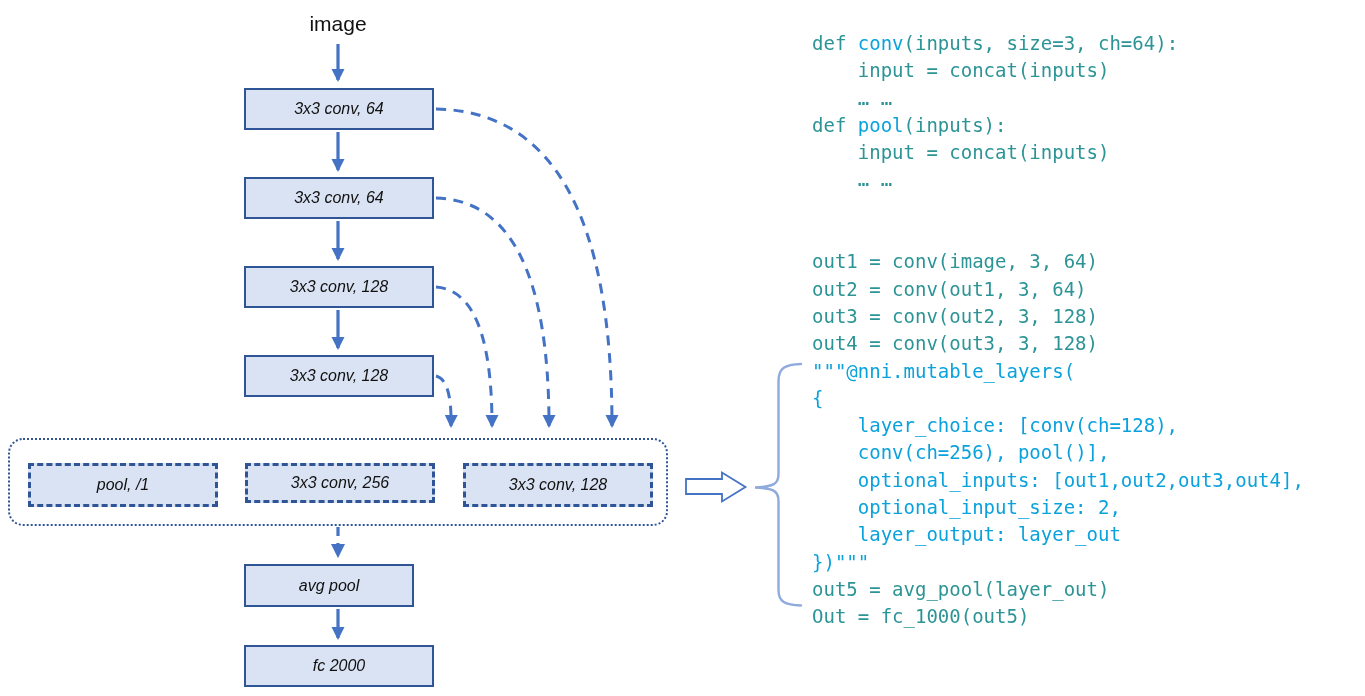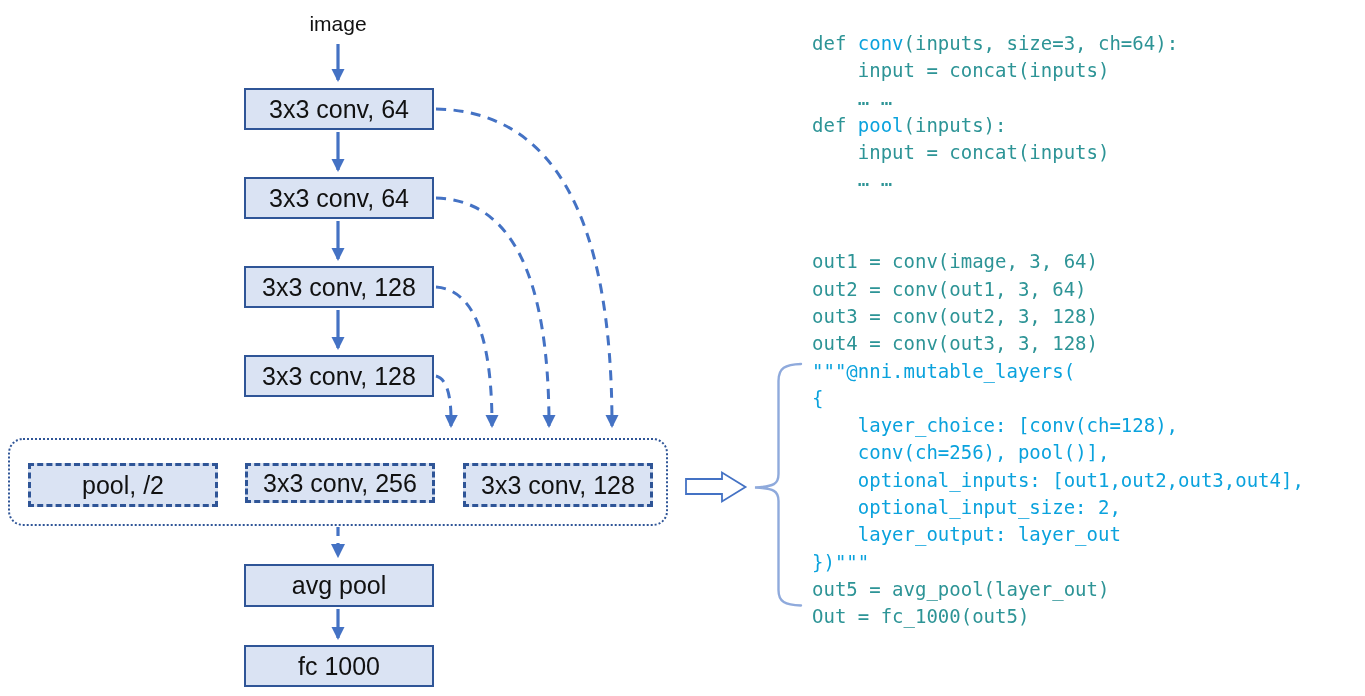--- a/index.html
+++ b/index.html
@@ -23,25 +23,26 @@
   .abs { position: absolute; }
   .diagram-label {
     color: var(--text);
     font-size: 21px;
     text-align: center;
   }
   .node-box {
     background: var(--box-fill);
     border: 2.5px solid var(--box-border);
     color: var(--text);
-    font-size: 25px;
+    font-size: 16px;
     display: flex;
     align-items: center;
     justify-content: center;
     text-align: center;
+    font-style: italic;
   }
   .node-box.dashed {
     border: 3px dashed var(--box-border);
   }
   .choice-container {
     border: 2px dotted var(--box-border);
     border-radius: 15px;
     background: transparent;
   }
   svg.overlay {
@@ -103,22 +104,22 @@
   </svg>
 
   <div class="abs diagram-label" style="left:288px; top:12px; width:100px;">image</div>
 
   <div class="abs node-box" style="left:244px; top:88px;  width:190px; height:42px;">3x3 conv, 64</div>
   <div class="abs node-box" style="left:244px; top:177px; width:190px; height:42px;">3x3 conv, 64</div>
   <div class="abs node-box" style="left:244px; top:266px; width:190px; height:42px;">3x3 conv, 128</div>
   <div class="abs node-box" style="left:244px; top:355px; width:190px; height:42px;">3x3 conv, 128</div>
 
   <div class="abs choice-container" style="left:8px; top:438px; width:660px; height:88px;"></div>
-  <div class="abs node-box dashed" style="left:28px;  top:463px; width:190px; height:44px;">pool, /2</div>
+  <div class="abs node-box dashed" style="left:28px;  top:463px; width:190px; height:44px;">pool, /1</div>
   <div class="abs node-box dashed" style="left:245px; top:463px; width:190px; height:40px;">3x3 conv, 256</div>
   <div class="abs node-box dashed" style="left:463px; top:463px; width:190px; height:44px;">3x3 conv, 128</div>
 
-  <div class="abs node-box" style="left:244px; top:564px; width:190px; height:43px;text-align:right;">avg pool</div>
-  <div class="abs node-box" style="left:244px; top:645px; width:190px; height:42px;">fc 1000</div>
+  <div class="abs node-box" style="left:244px; top:564px; width:170px; height:43px;text-align:right;">avg pool</div>
+  <div class="abs node-box" style="left:244px; top:645px; width:190px; height:42px;">fc 2000</div>
 
   <div class="code-panel" id="code-block"><div class="code-line"><span class="teal">def </span><span class="blue-bold">conv</span><span class="teal">(inputs, size=3, ch=64):</span></div><div class="code-line"><span class="teal">    input = concat(inputs)</span></div><div class="code-line"><span class="teal">    … …</span></div><div class="code-line"><span class="teal">def </span><span class="blue-bold">pool</span><span class="teal">(inputs):</span></div><div class="code-line"><span class="teal">    input = concat(inputs)</span></div><div class="code-line"><span class="teal">    … …</span></div><div class="code-line"></div><div class="code-line"></div><div class="code-line"><span class="teal">out1 = conv(image, 3, 64)</span></div><div class="code-line"><span class="teal">out2 = conv(out1, 3, 64)</span></div><div class="code-line"><span class="teal">out3 = conv(out2, 3, 128)</span></div><div class="code-line"><span class="teal">out4 = conv(out3, 3, 128)</span></div><div class="code-line"><span class="blue-bold">"""@nni.mutable_layers(</span></div><div class="code-line"><span class="blue-bold">{</span></div><div class="code-line"><span class="blue">    layer_choice: [</span><span class="blue-bold">conv</span><span class="blue">(ch=128),</span></div><div class="code-line"><span class="blue">    </span><span class="blue-bold">conv</span><span class="blue">(ch=256), </span><span class="blue-bold">pool</span><span class="blue">()],</span></div><div class="code-line"><span class="blue">    optional_inputs: [out1,out2,out3,out4],</span></div><div class="code-line"><span class="blue">    optional_input_size: 2,</span></div><div class="code-line"><span class="blue">    layer_output: layer_out</span></div><div class="code-line"><span class="blue-bold">})"""</span></div><div class="code-line"><span class="teal">out5 = avg_pool(layer_out)</span></div><div class="code-line"><span class="teal">Out = fc_1000(out5)</span></div></div>
 
 </div>
 
 </body></html>

